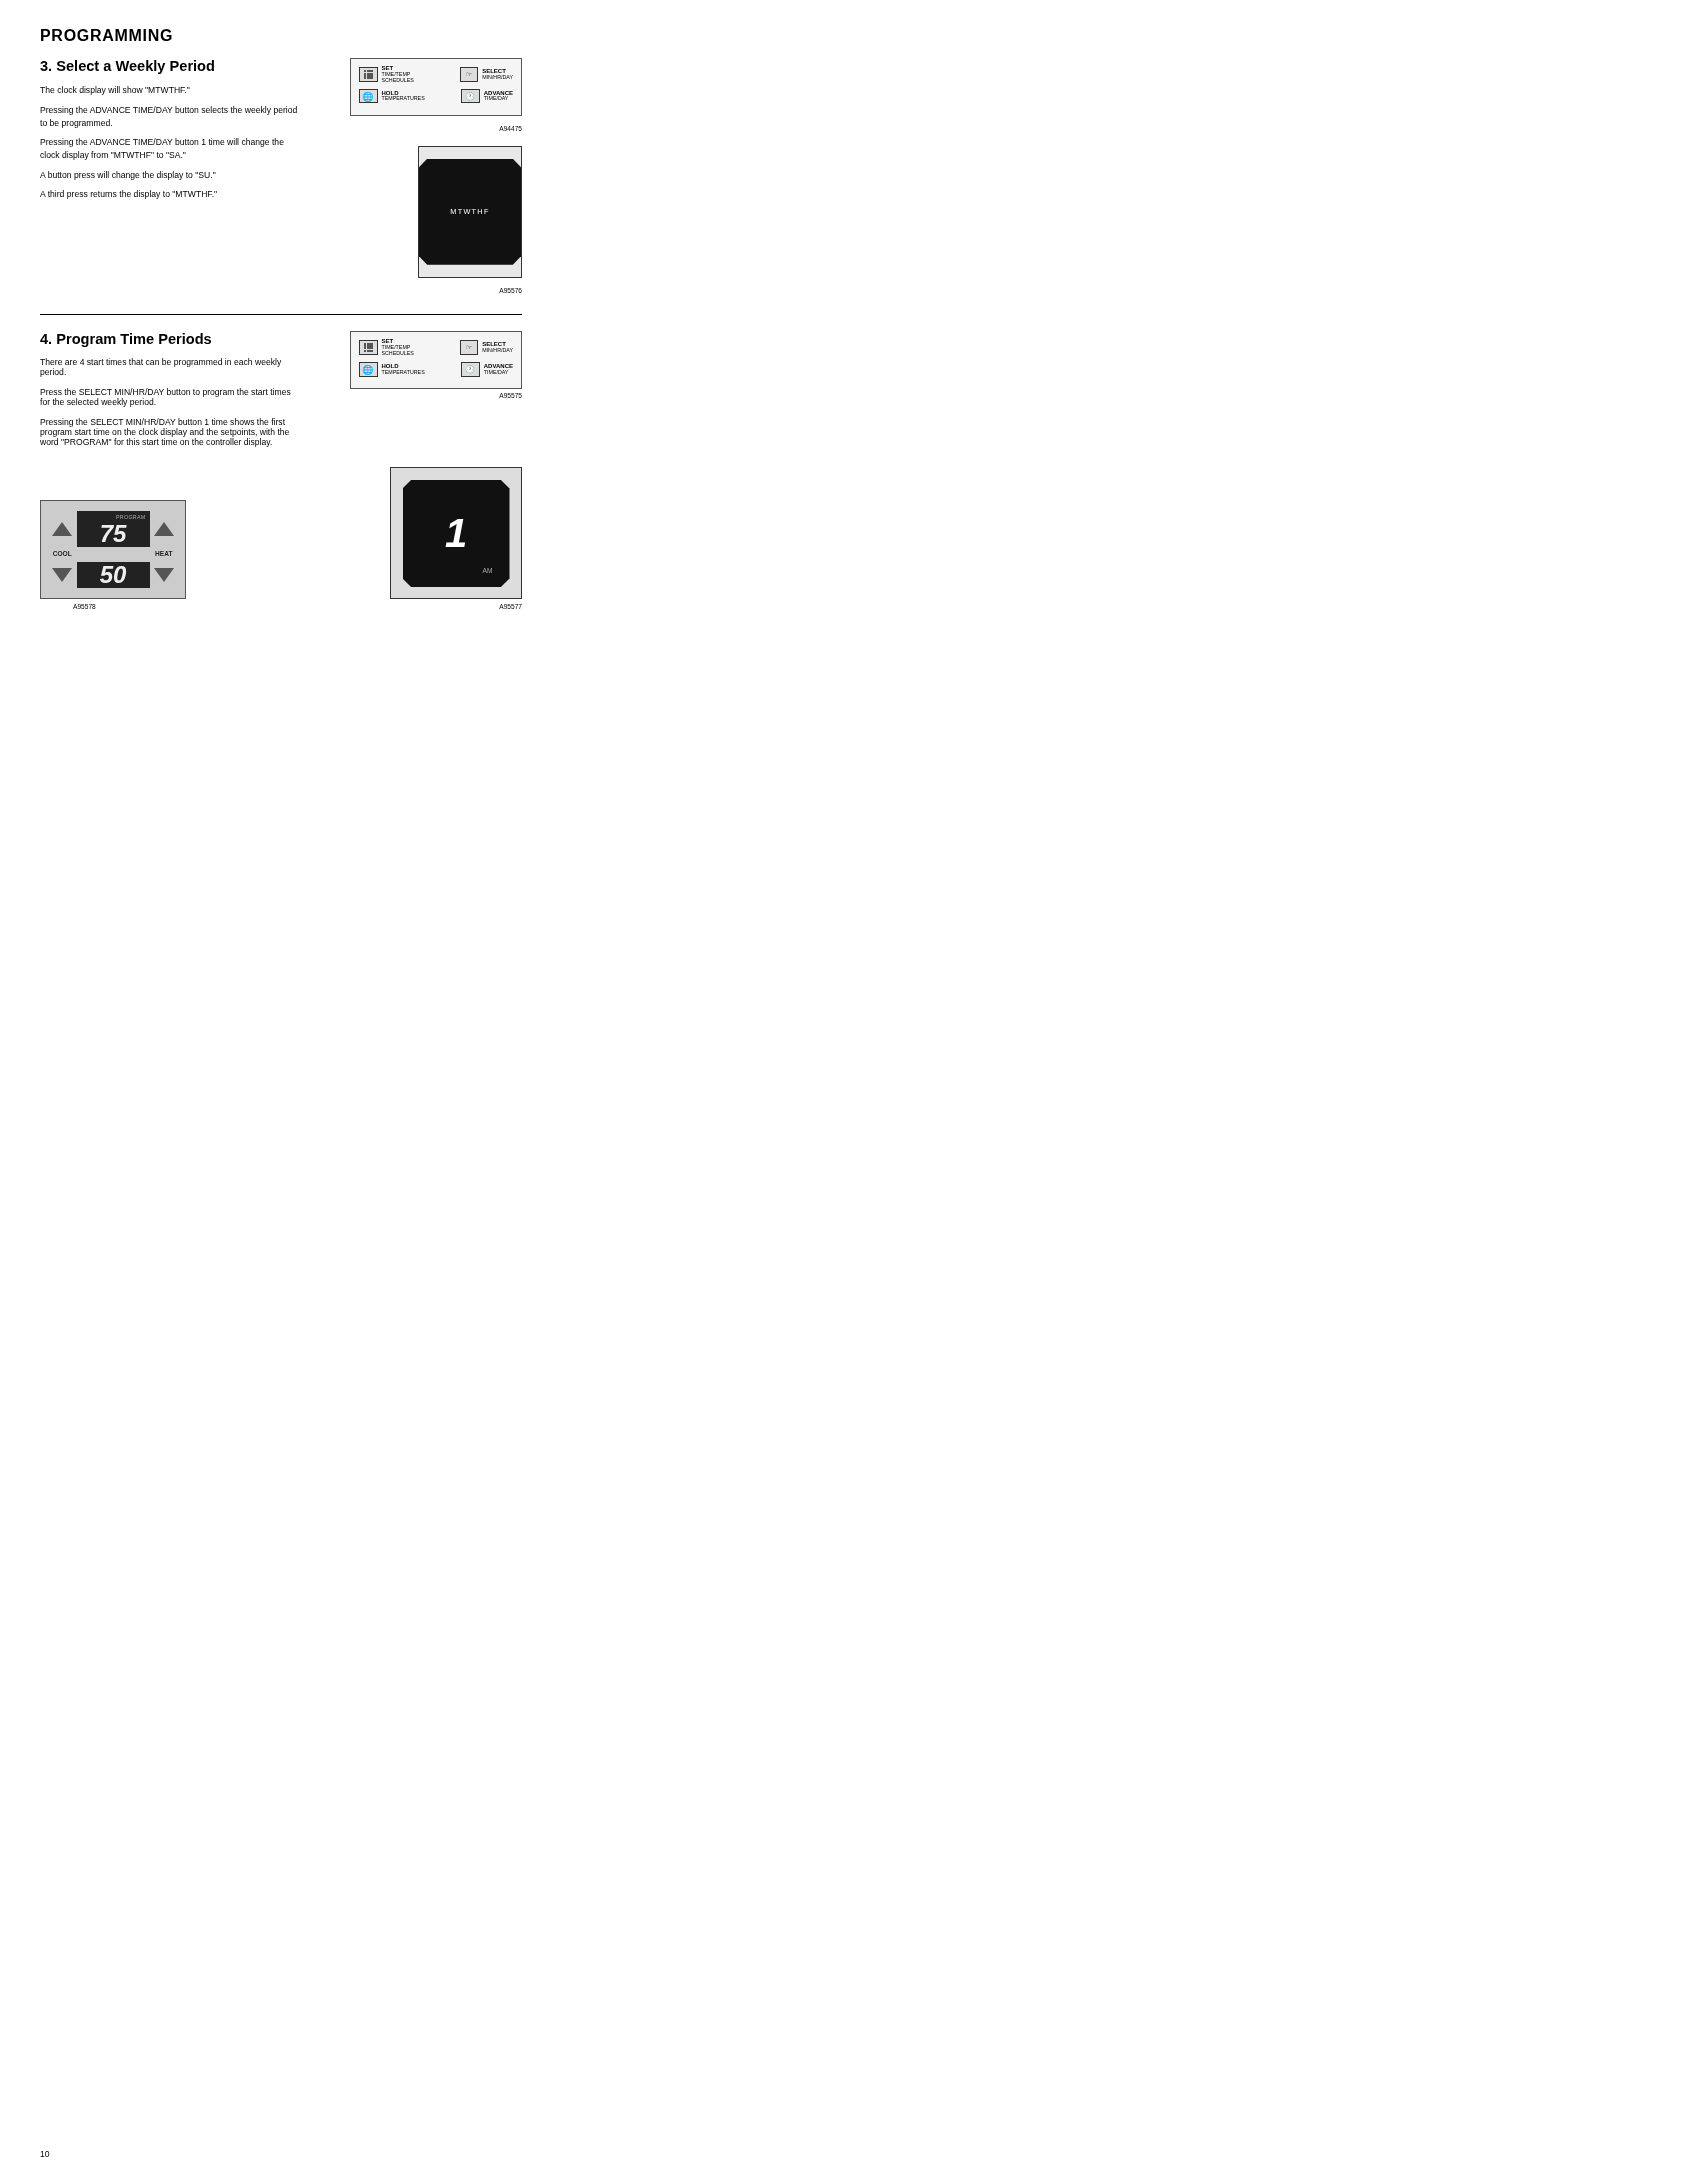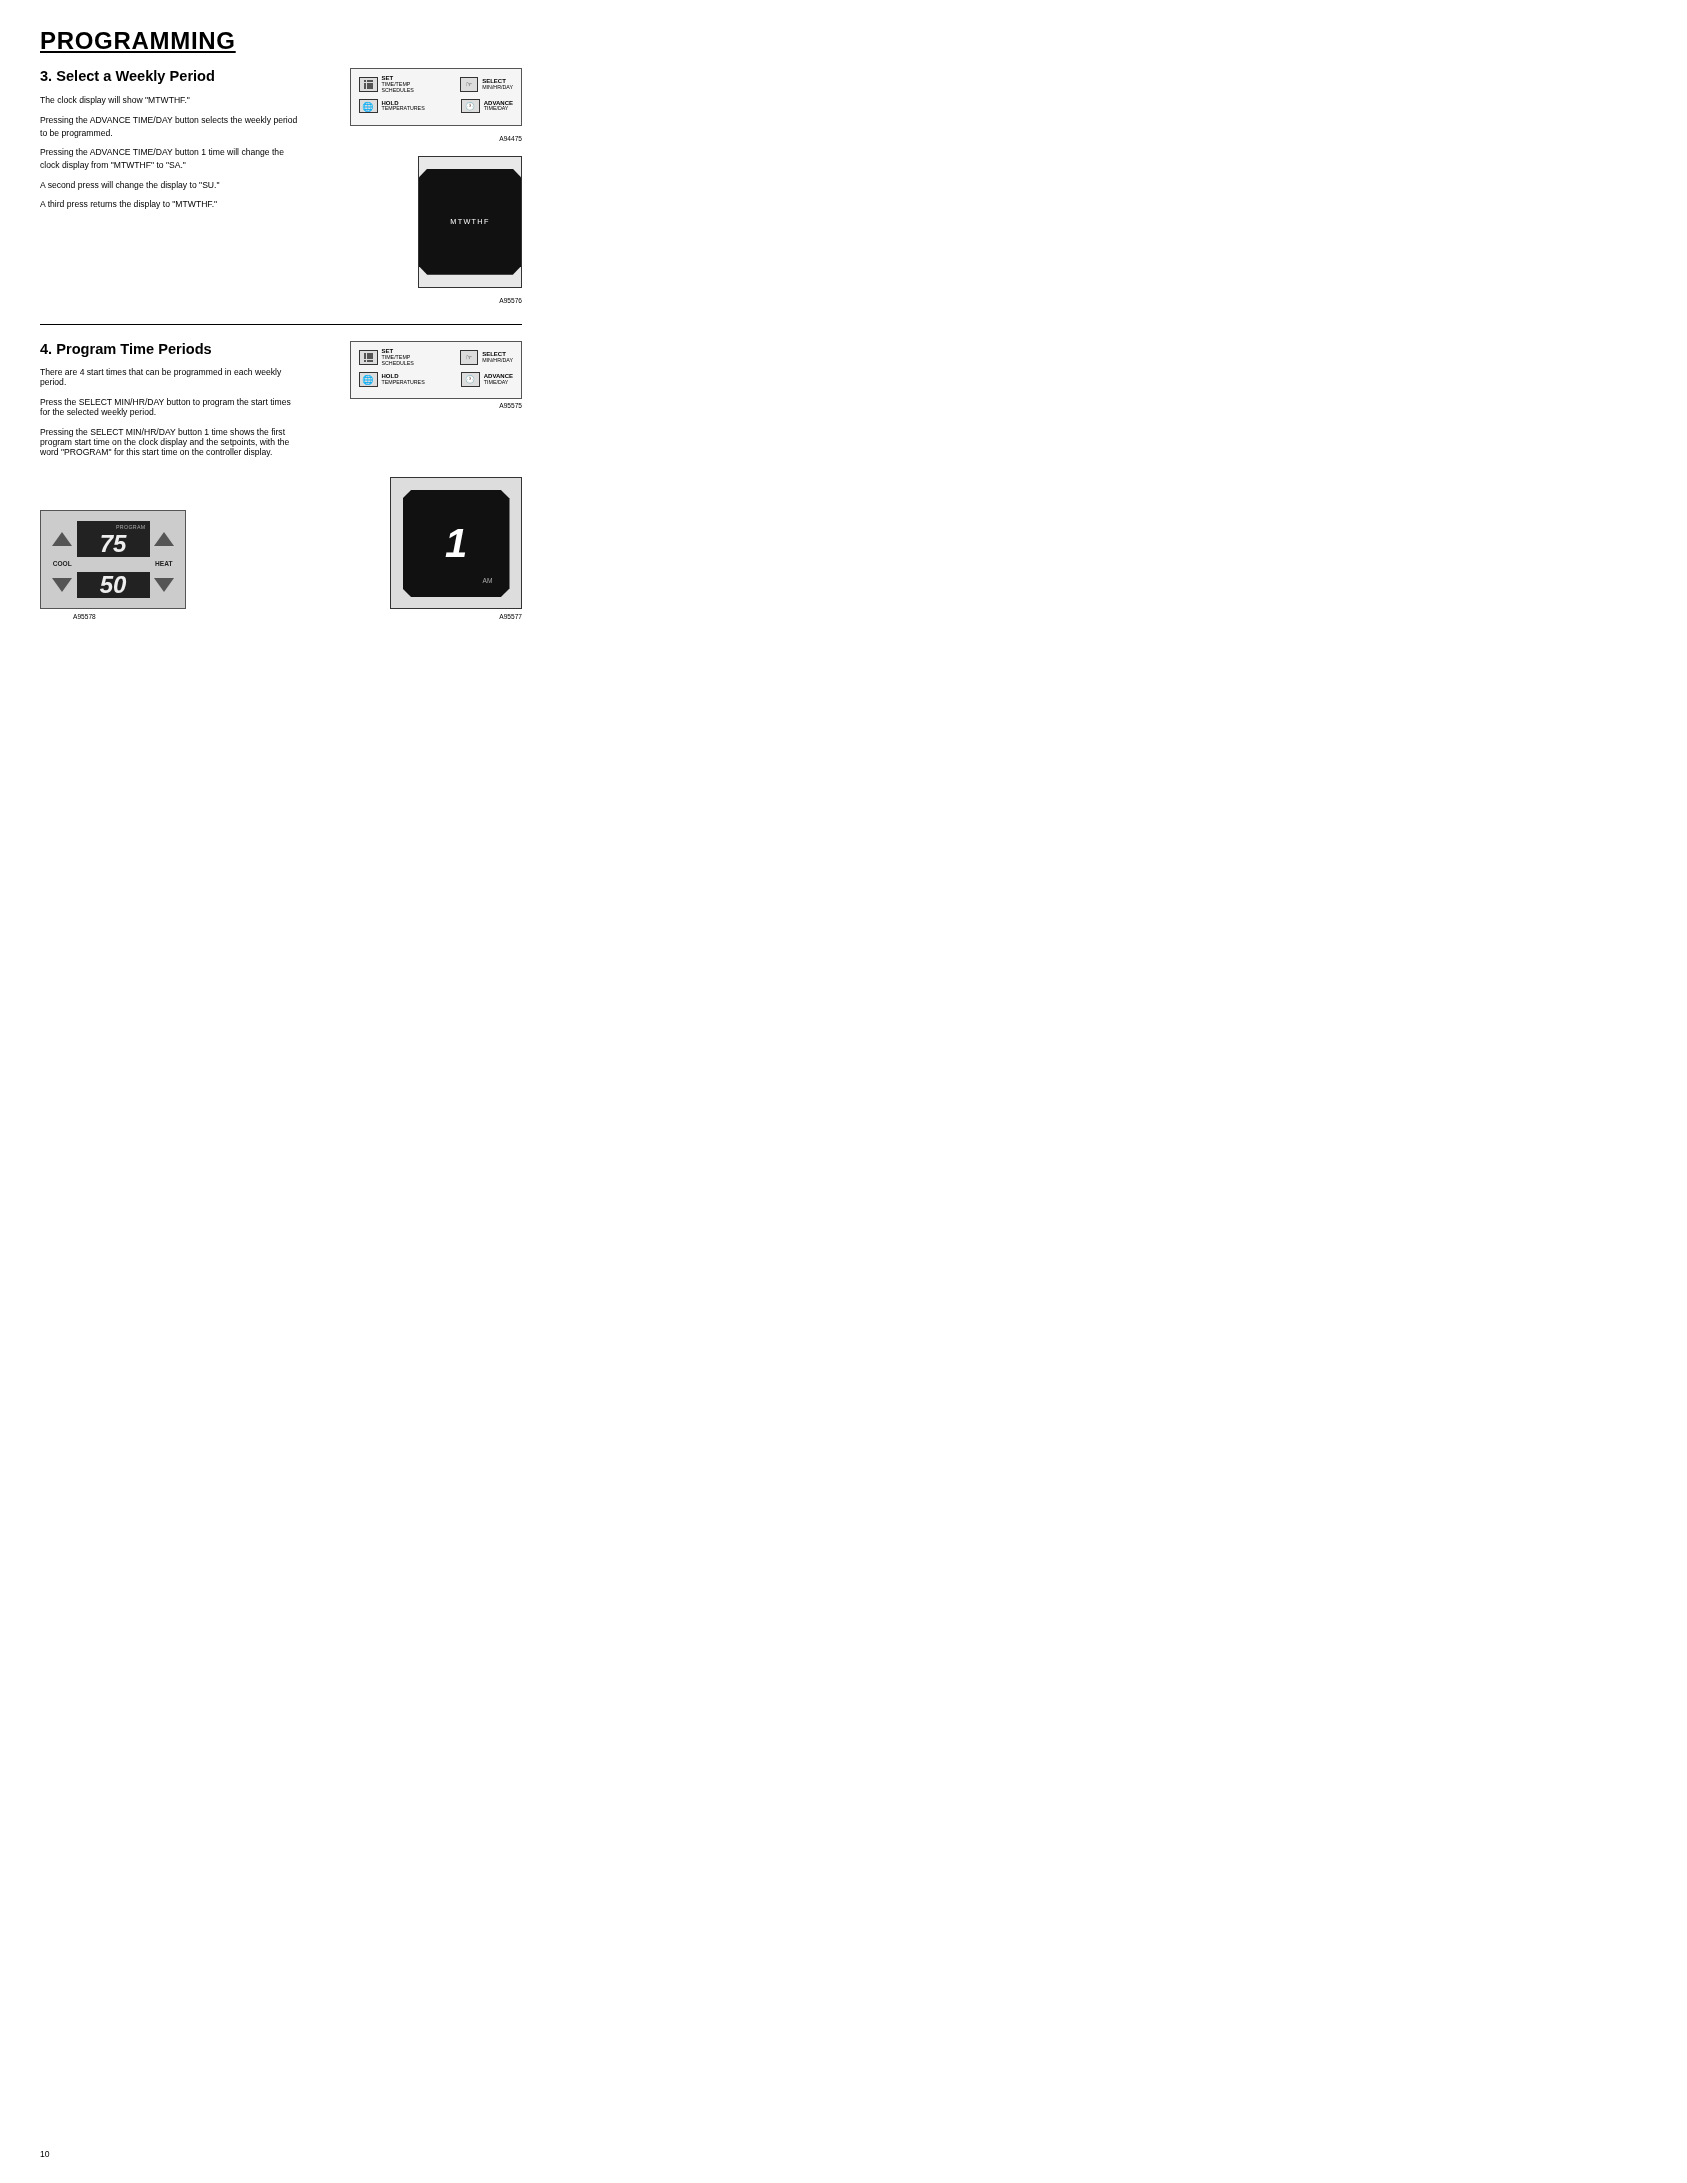--- a/index.html
+++ b/index.html
@@ -8,25 +8,24 @@
       min-height: 728px;
       background: #fff;
       font-family: Arial, Helvetica, sans-serif;
       font-size: 8.6px;
       color: #000;
       padding: 26.5px 40px 26.5px 40px;
     }
 
     
     .page-title {
-      font-size: 24px;
+      font-size: 16px;
       font-weight: 900;
       letter-spacing: 0.7px;
       margin-bottom: 13.2px;
-      text-decoration: underline;
     }
 
     
     .section-header {
       font-size: 14.6px;
       font-weight: 700;
       margin-bottom: 10.6px;
     }
 
     
@@ -315,21 +314,21 @@
 <body>
 
 <h1 class="page-title">PROGRAMMING</h1>
 
 <div class="section">
   <div class="section-text">
     <h2 class="section-header">3.  Select a Weekly Period</h2>
     <p>The clock display will show "MTWTHF."</p>
     <p>Pressing the ADVANCE TIME/DAY button selects the weekly period to be programmed.</p>
     <p>Pressing the ADVANCE TIME/DAY button 1 time will change the clock display from "MTWTHF" to "SA."</p>
-    <p>A second press will change the display to "SU."</p>
+    <p>A button press will change the display to "SU."</p>
     <p>A third press returns the display to "MTWTHF."</p>
   </div>
 
   <div class="section-diagram">
 
     <div class="control-panel">
       <div class="control-panel-row">
         <div class="control-item">
           <div class="control-icon">
             <div class="control-icon-grid">

